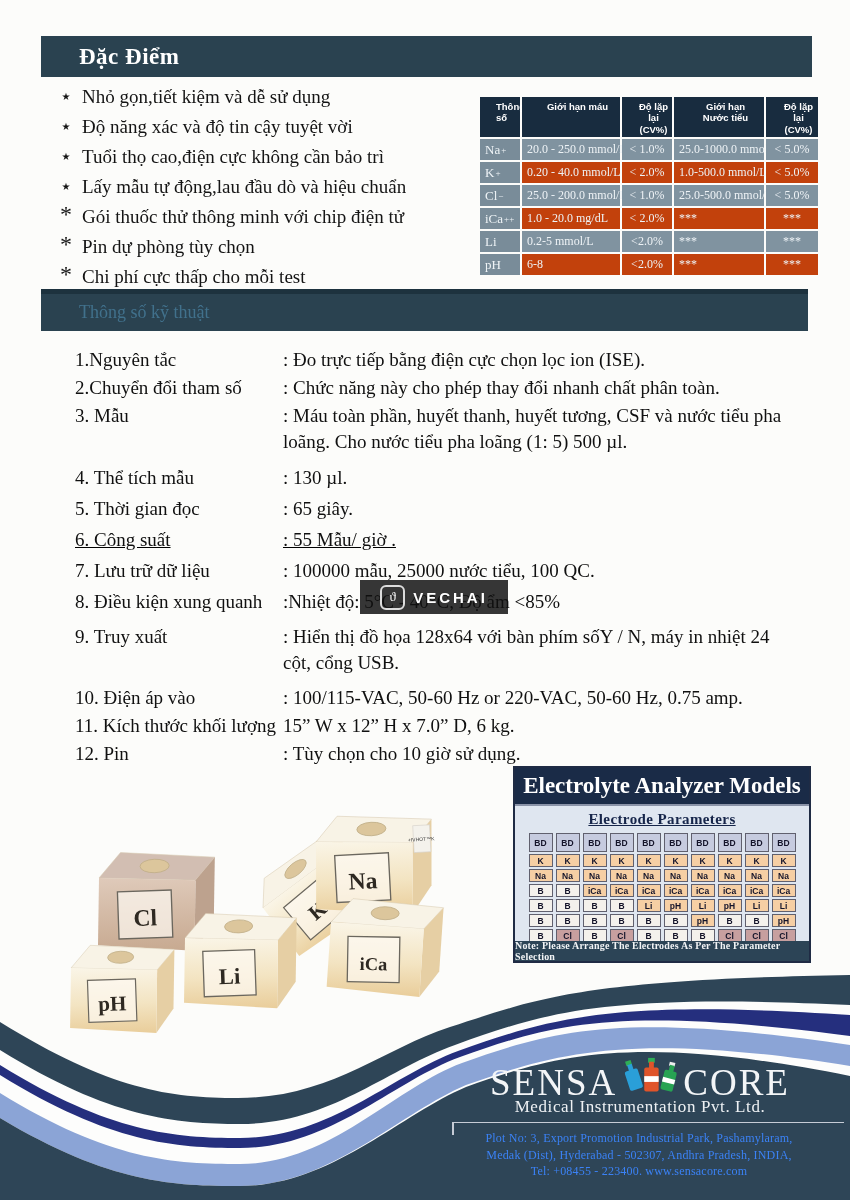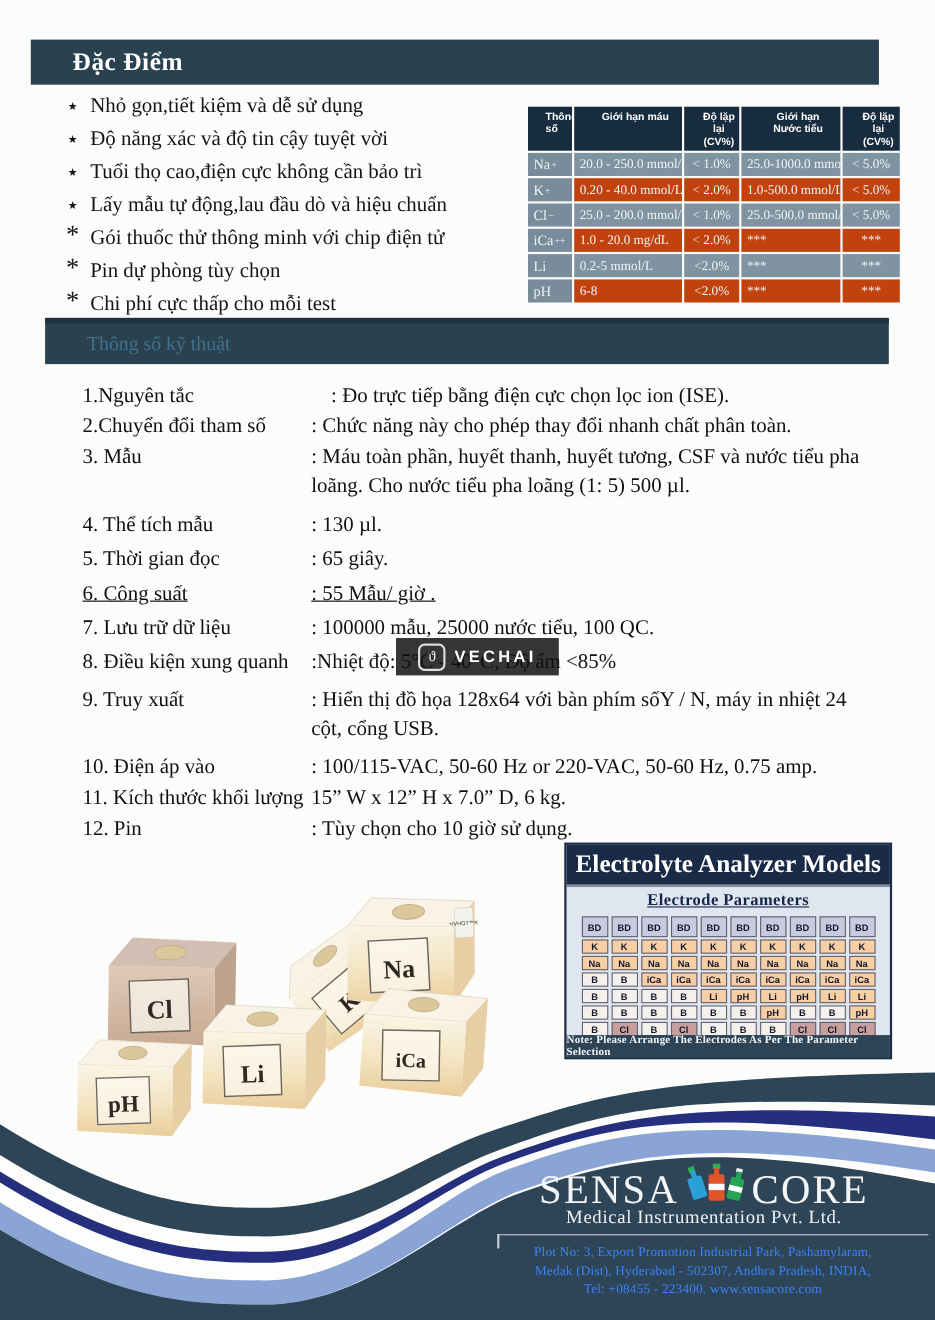--- a/index.html
+++ b/index.html
@@ -1,20 +1,20 @@
 <!DOCTYPE html>
 <html><head>
 <meta charset="utf-8">
 <style>
   html,body{margin:0;padding:0;}
   .page{position:relative;width:850px;height:1200px;background:#fcfcfa;overflow:hidden;
         font-family:"Liberation Serif",serif;}
 
   
-  .feat-bar{position:absolute;left:28px;top:36px;width:771px;height:41px;background:#2a4250;
+  .feat-bar{position:absolute;left:41px;top:36px;width:771px;height:41px;background:#2a4250;
             display:flex;align-items:center;}
   .feat-bar h1{margin:0;padding-left:38px;font-size:23px;color:#ffffff;font-weight:bold;letter-spacing:.5px;}
 
   
   .feat-list{position:absolute;left:58px;top:84px;margin:0;padding:0;list-style:none;width:420px;}
   .feat-item{display:flex;align-items:flex-start;height:30px;color:#141414;}
   .bullet{width:16px;text-align:center;font-size:10px;margin-top:7px;flex:none;}
   .bullet.ast{font-size:24px;margin-top:3px;line-height:14px;}
   .ft{font-size:19px;line-height:26px;margin-left:8px;white-space:nowrap;}
 
@@ -169,21 +169,21 @@
       <div class="bcell mid alt">&lt;2.0%</div>
       <div class="bcell left alt">***</div>
       <div class="bcell mid alt">***</div>
     </div>
 
   <div class="spec-bar">
     <h2>Thông số kỹ thuật</h2>
   </div>
 
   <div class="spec-list" id="specList">
-      <div class="spec-row" style="margin-top: 0px; gap: 18px;">
+      <div class="spec-row" style="margin-top: 0px;">
         <div class="sl">1.Nguyên tắc</div>
         <div class="sv">: Đo trực tiếp bằng điện cực chọn lọc ion (ISE).</div>
       </div>
       <div class="spec-row" style="margin-top: 0px;">
         <div class="sl">2.Chuyển đổi tham số</div>
         <div class="sv">: Chức năng này cho phép thay đổi nhanh chất phân toàn.</div>
       </div>
       <div class="spec-row" style="margin-top: 0px;">
         <div class="sl">3. Mẫu</div>
         <div class="sv">: Máu toàn phần, huyết thanh, huyết tương, CSF và nước tiểu pha loãng. Cho nước tiểu pha loãng (1: 5) 500 µl.</div>

